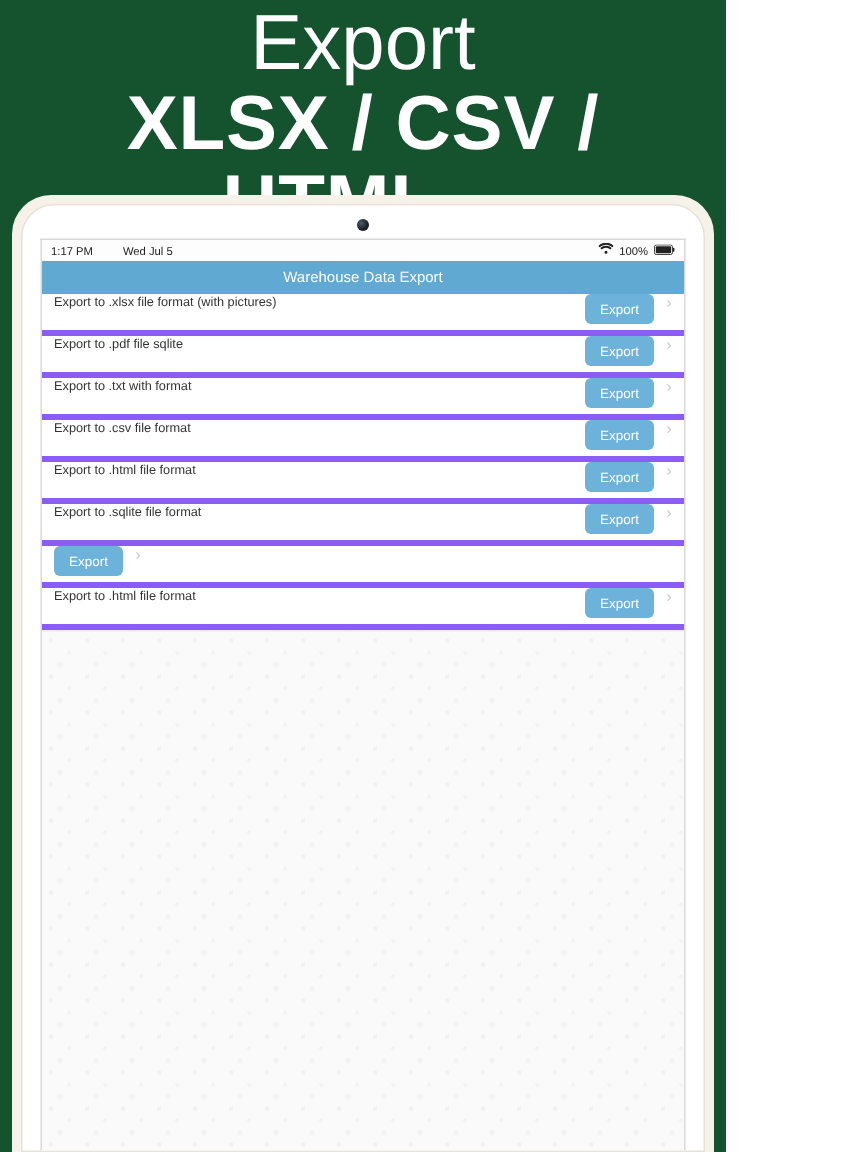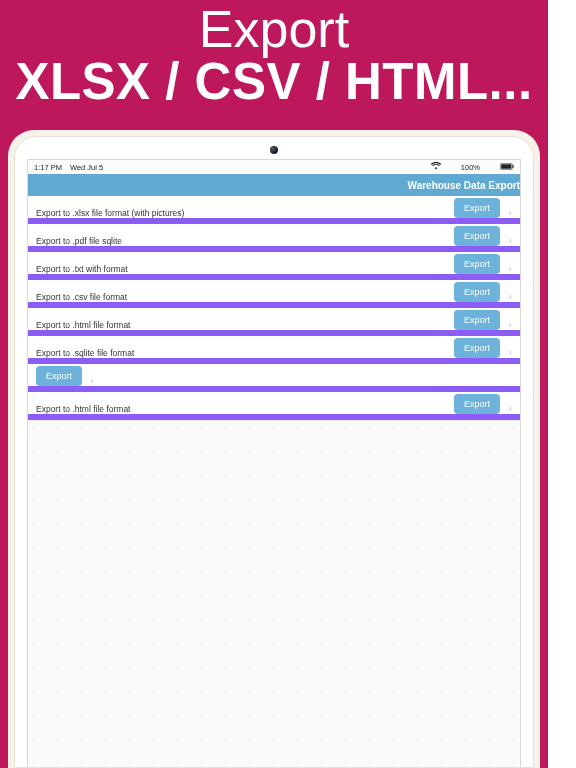--- a/index.html
+++ b/index.html
@@ -1,19 +1,19 @@
 <!DOCTYPE html>
 <html><head>
 <meta charset="utf-8">
 <style>
   * { margin: 0; padding: 0; box-sizing: border-box; }
   html, body { width: 576px; height: 768px; overflow: hidden; font-family: -apple-system, Helvetica, Arial, sans-serif; }
   .stage {
-    width: 548px; height: 768px;
-    background: #be185d;
+    width: 484px; height: 768px;
+    background: #14532d;
     position: relative;
   }
   .banner-title {
     text-align: center;
     color: #fff;
     font-size: 52px;
     font-weight: 400;
     line-height: 1.05;
     padding-top: 2px;
   }
@@ -60,42 +60,42 @@
   .status-bar {
     height: 14px;
     display: flex;
     align-items: center;
     justify-content: space-between;
     padding: 0 6px;
     font-size: 7.5px;
     color: #222;
     background: #fdfdfd;
   }
-  .status-left { display: flex; gap: 8px; align-items: flex-start; }
-  .status-right { display: flex; gap: 20px; align-items: flex-end; }
+  .status-left { display: flex; gap: 20px; align-items: flex-start; }
+  .status-right { display: flex; gap: 4px; align-items: flex-end; }
   .wifi-icon, .battery-icon { display: inline-block; }
   .navbar {
     background: #5fa9d3;
     color: #fff;
     height: 22px;
     display: flex;
     align-items: center;
-    justify-content: flex-end;
+    justify-content: center;
     font-size: 10px;
-    font-weight: 700;
+    font-weight: 400;
   }
   .list {
     flex: 0 0 auto;
     background: #fff;
   }
   .row {
     height: 28px;
-    border-bottom: 6px solid #8b5cf6;
-    display: flex;
-    align-items: flex-end;
+    border-bottom: 4px solid #8b5cf6;
+    display: flex;
+    align-items: flex-start;
     padding: 0 6px 0 8px;
     font-size: 8.5px;
     color: #333;
     gap: 6px;
   }
   .row-label { flex: 1 1 auto; white-space: nowrap; overflow: hidden; text-overflow: ellipsis; }
   .export-btn {
     background: #6cb2db;
     color: #fff;
     border: none;

